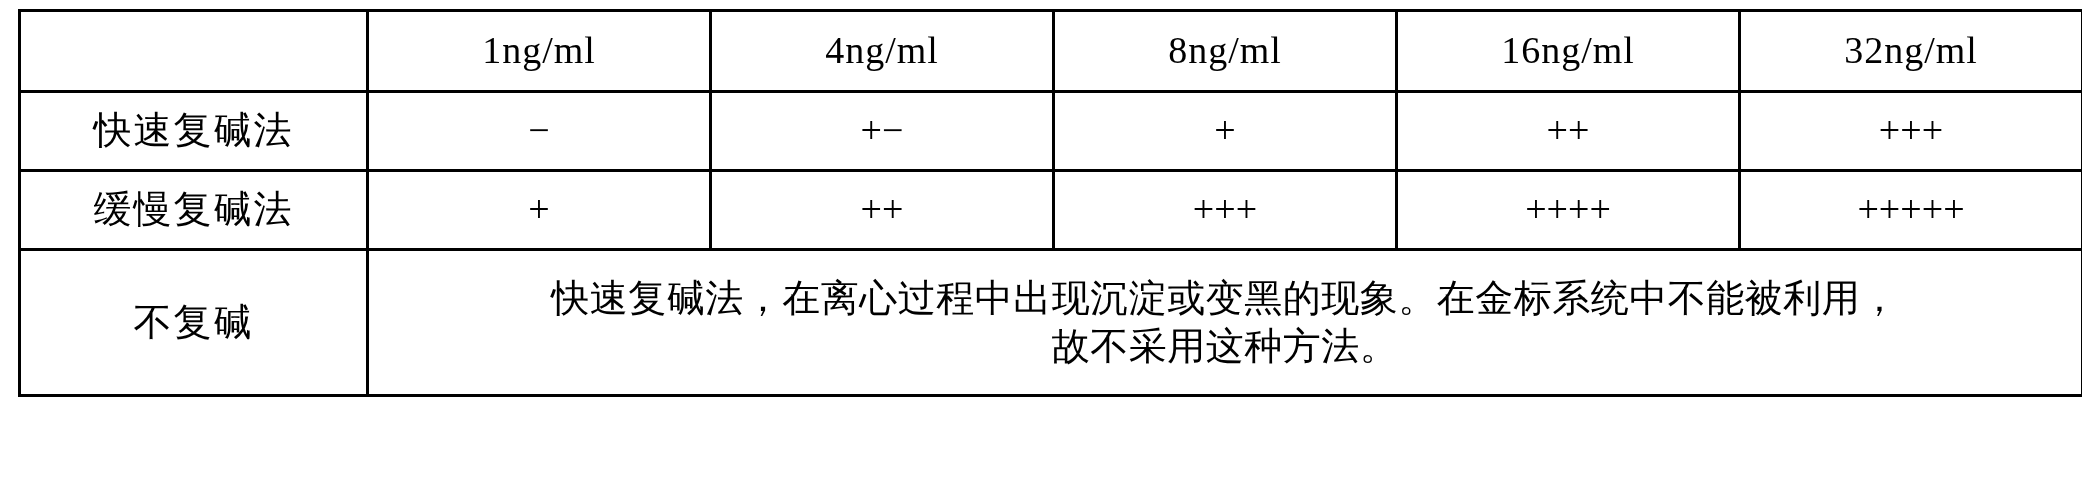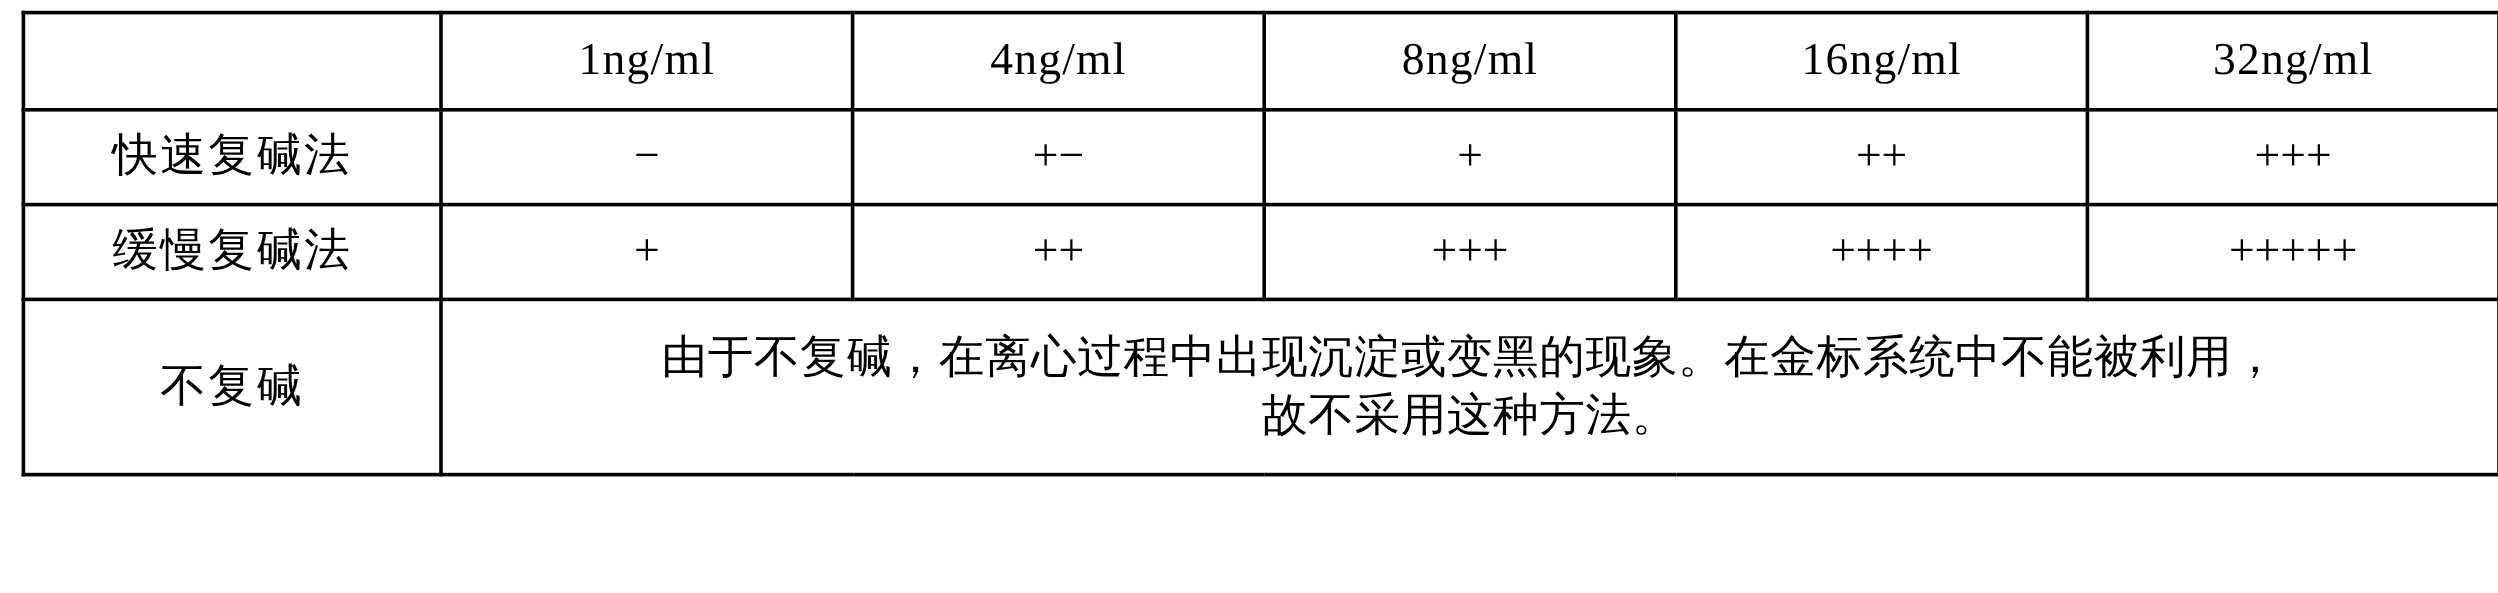--- a/index.html
+++ b/index.html
@@ -105,19 +105,19 @@
         <td class="col-label row-label">缓慢复碱法</td>
         <td class="col-conc mark">+</td>
         <td class="col-conc mark">++</td>
         <td class="col-conc mark">+++</td>
         <td class="col-conc mark">++++</td>
         <td class="col-conc mark">+++++</td>
       </tr>
       <tr class="note-row">
         <td class="col-label note-label">不复碱</td>
         <td class="note-cell" colspan="5">
-          <span class="note-line">由于不复碱，在离心过程中出现沉淀或变黑的现象。在金标系统中不能被利用，</span>
+          <span class="note-line">快速复碱法，在离心过程中出现沉淀或变黑的现象。在金标系统中不能被利用，</span>
           <span class="note-line">故不采用这种方法。</span>
         </td>
       </tr>
     </tbody>
   </table>
 </div>
 
 </body></html>

